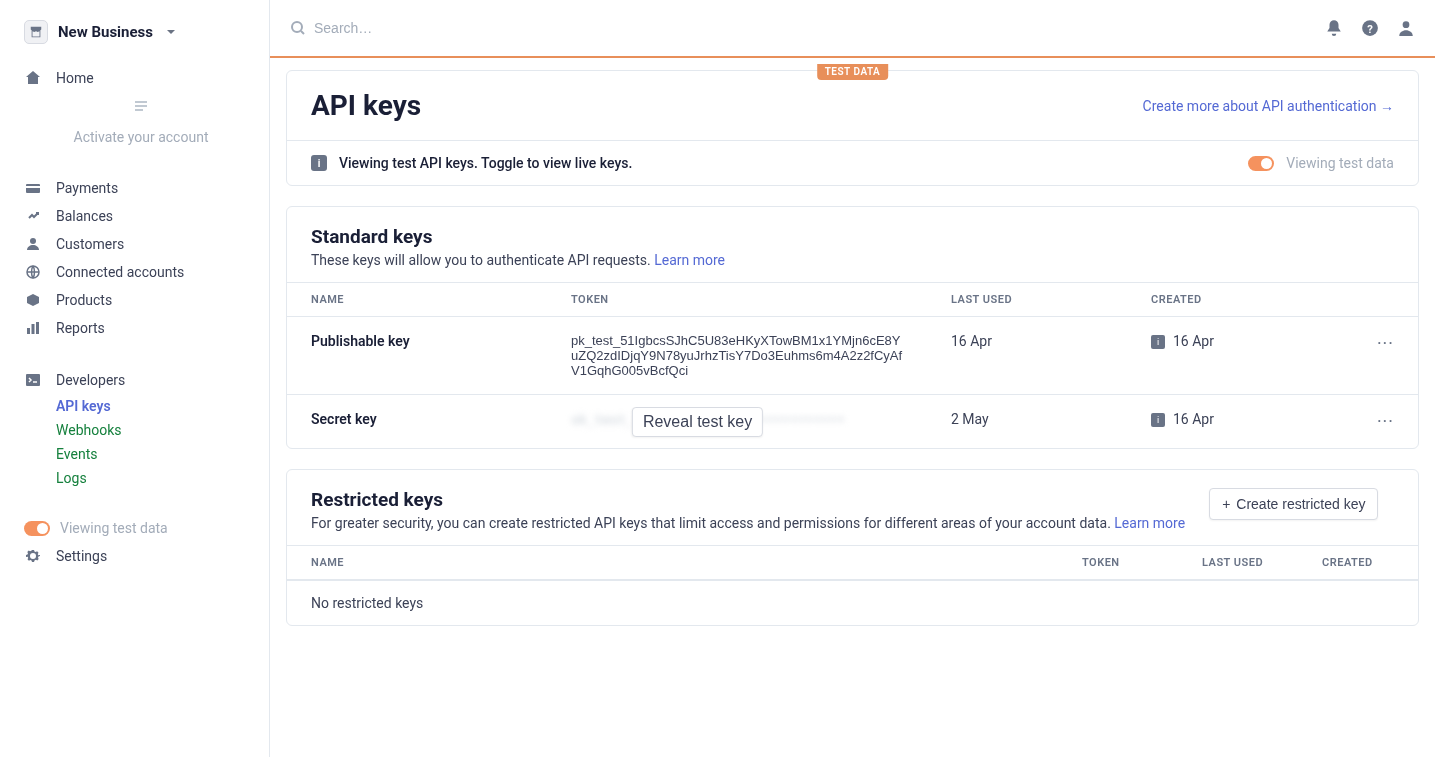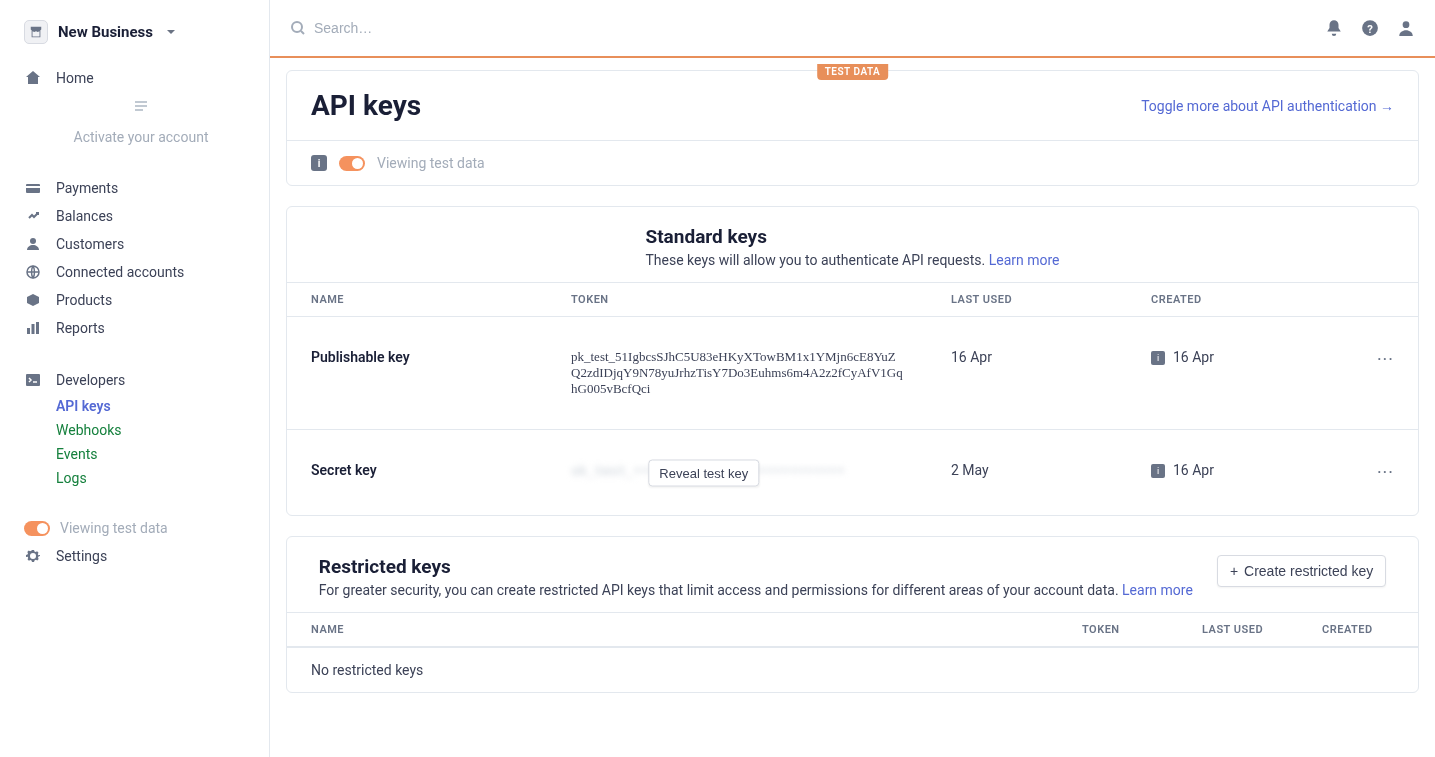--- a/index.html
+++ b/index.html
@@ -188,45 +188,45 @@
 .info-icon {
   width: 16px; height: 16px;
   background: #697386;
   border-radius: 3px;
   display: flex; align-items: center; justify-content: center;
   color: #fff;
   font-size: 10px;
   font-weight: 700;
 }
 .view-test-label { color: #a3acb9; font-size: 14px; }
-.section-head { padding: 18px 24px 14px 24px; display: flex; justify-content: center; align-items: flex-start; gap: 24px; }
+.section-head { padding: 18px 24px 14px 24px; display: flex; justify-content: flex-start; align-items: flex-start; gap: 24px; }
 .section-title { font-size: 19px; font-weight: 700; color: #1a1f36; margin-bottom: 4px; }
 .section-sub { font-size: 14px; color: #3c4257; }
 table { width: 100%; border-collapse: collapse; }
 thead th {
   text-align: left;
   font-size: 11px;
   font-weight: 600;
   color: #697386;
   letter-spacing: .5px;
   padding: 10px 24px;
   border-top: 1px solid #e3e8ee;
   border-bottom: 1px solid #e3e8ee;
 }
 tbody td {
-  padding: 32px 24px;
+  padding: 16px 24px;
   font-size: 14px;
   color: #3c4257;
   border-bottom: 1px solid #e3e8ee;
   vertical-align: top;
 }
 tbody tr:last-child td { border-bottom: none; }
 .key-name { font-weight: 600; color: #1a1f36; }
 .token {
-  font-family: Liberation Serif, serif;
+  font-family: Liberation Sans, sans-serif;
   font-size: 13px;
   color: #3c4257;
   word-break: break-all;
   max-width: 340px;
 }
 .blurred-token {
   font-family: ui-monospace, SFMono-Regular, Menlo, monospace;
   font-size: 13px;
   color: #c1c9d2;
   filter: blur(3px);
@@ -235,21 +235,21 @@
 .reveal-cell { position: relative; }
 .reveal-btn {
   position: absolute;
   left: 50%;
   top: 50%;
   transform: translate(-80%, -50%);
   background: #fff;
   border: 1px solid #d8dbe2;
   border-radius: 4px;
   padding: 5px 10px;
-  font-size: 13px;
+  font-size: 16px;
   color: #3c4257;
   cursor: pointer;
   box-shadow: 0 1px 2px rgba(0,0,0,.05);
 }
 .info-mini {
   display: inline-flex;
   width: 14px; height: 14px;
   background: #697386;
   border-radius: 2px;
   color: #fff;
@@ -433,26 +433,27 @@
   <div class="test-strip">
     <span class="test-badge">TEST DATA</span>
   </div>
 
   <div class="content">
 
     <div class="card">
       <div class="card-head">
         <h1 class="page-title">API keys</h1>
         <a class="link">
-          <span>Toggle more about API authentication</span>
+          <span>Create more about API authentication</span>
           <span> →</span>
         </a>
       </div>
       <div class="info-row">
         <span class="info-icon">i</span>
+        <span class="msg">Viewing test API keys. Toggle to view live keys.</span>
         <span class="toggle"></span>
         <span class="view-test-label">Viewing test data</span>
       </div>
     </div>
 
     <div class="card">
       <div class="section-head">
         <div>
           <div class="section-title">Standard keys</div>
           <div class="section-sub">

